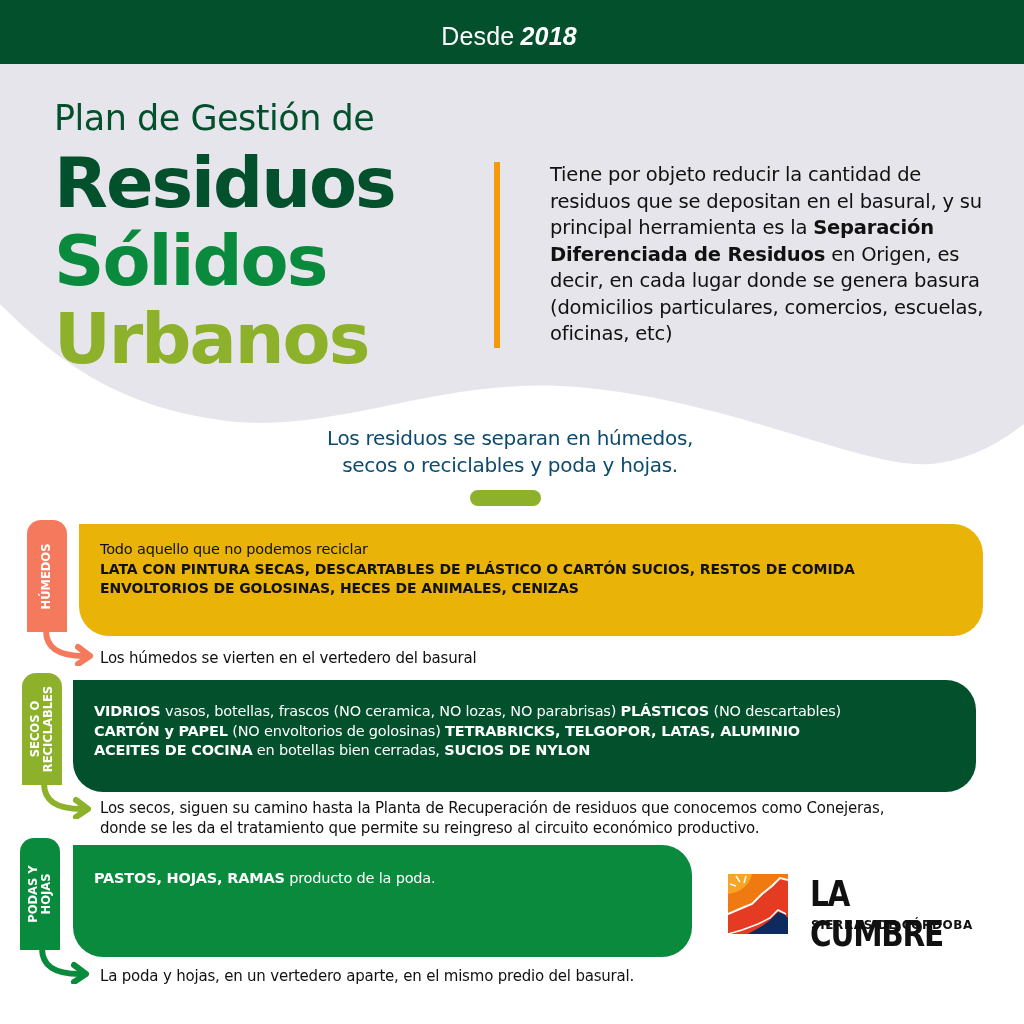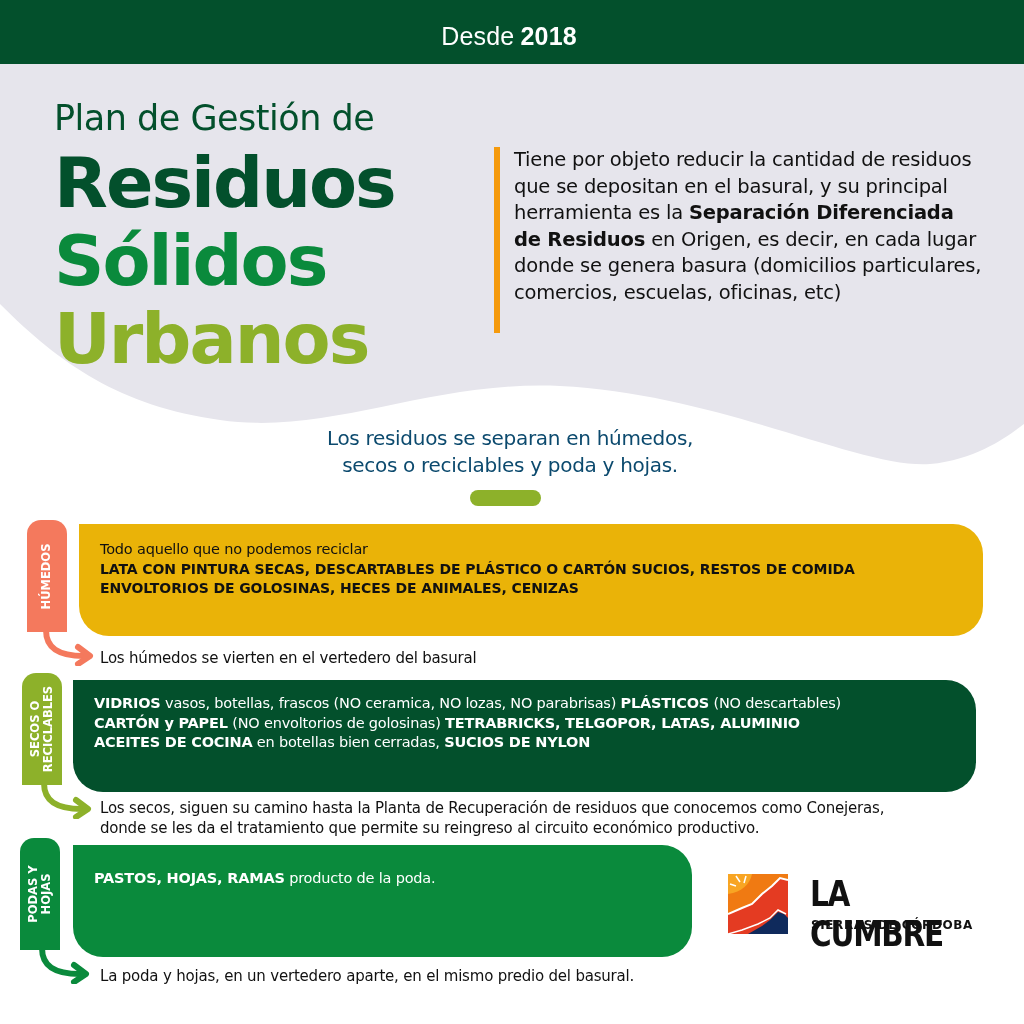--- a/index.html
+++ b/index.html
@@ -5,40 +5,41 @@
     * { box-sizing: border-box; margin: 0; padding: 0; }
     html, body { width: 1024px; height: 1024px; overflow: hidden; background: #ffffff; }
     body { position: relative; font-family: "DejaVu Sans", sans-serif; color: #111; }
 
     .top-banner {
       position: absolute; left: 0; top: 0; width: 1024px; height: 72px;
       background: #03502c; color: #fff;
       display: flex; align-items: center; justify-content: center;
       font-family: "Liberation Sans", sans-serif; font-size: 25px; letter-spacing: 0.2px;
     }
-    .top-banner b { font-weight: 700; margin: 1px 6px; }
+    .top-banner b { font-weight: 700; margin: 1px 6px; font-style: italic; }
 
     .bg-wave { position: absolute; left: 0; top: 64px; width: 1024px; height: 420px; z-index: 0; }
 
     .title-block { position: absolute; left: 54px; top: 96px; z-index: 2; }
     .title-line1 {
       font-family: "DejaVu Sans", sans-serif; font-size: 35px; font-weight: 400;
       color: #03502c; letter-spacing: -0.5px; line-height: 44px;
     }
     .title-big {
       font-family: "DejaVu Sans", sans-serif; font-weight: 700;
       font-size: 70px; line-height: 78px; letter-spacing: -2px;
     }
     .t-res { color: #03502c; margin-top: 4px; }
     .t-sol { color: #0a8a3c; }
     .t-urb { color: #8db12a; }
 
     .intro-block {
-      position: absolute; left: 494px; top: 147px; width: 490px; z-index: 2;
+      position: absolute; left: 494px; top: 162px; width: 490px; z-index: 2;
       display: flex;
+      gap: 36px;
     }
     .intro-bar { width: 6px; height: 186px; background: #f59a0d; margin-right: 14px; flex-shrink: 0; }
     .intro-text {
       font-family: "DejaVu Sans", sans-serif; font-size: 19.5px; line-height: 26.5px; color: #111;
       letter-spacing: -0.2px;
     }
     .intro-text b { font-weight: 700; }
 
     .summary {
       position: absolute; left: 200px; top: 425px; width: 620px; z-index: 2;
@@ -66,21 +67,21 @@
 
     .card {
       position: absolute; border-radius: 0 30px 30px 30px;
     }
     .card-humedos { left: 79px; top: 524px; width: 904px; height: 112px; background: #eab308; border-radius: 0 30px 30px 30px; }
     .card-secos { left: 73px; top: 680px; width: 903px; height: 112px; background: #03502c; }
     .card-podas { left: 73px; top: 845px; width: 619px; height: 112px; background: #0a8a3c; padding-left: 24px; }
 
     .card-content { position: absolute; font-size: 14.5px; line-height: 19.5px; letter-spacing: -0.2px; }
     .card-humedos .card-content { left: 21px; top: 16px; color: #111; }
-    .card-secos .card-content { left: 21px; top: 14px; color: #fff; }
+    .card-secos .card-content { left: 21px; top: 22px; color: #fff; }
     .card-podas .card-content { left: 21px; top: 24px; color: #fff; }
     .card-content b { font-weight: 700; }
     .hum-lead { font-size: 14.5px; font-weight: 400; }
     .hum-bold { font-weight: 700; font-size: 14px; letter-spacing: -0.1px; }
 
     .note { position: absolute; font-size: 15px; line-height: 20px; color: #111; letter-spacing: -0.2px; }
     .note-humedos { left: 100px; top: 648px; }
     .note-secos { left: 100px; top: 798px; }
     .note-podas { left: 100px; top: 966px; }
 

